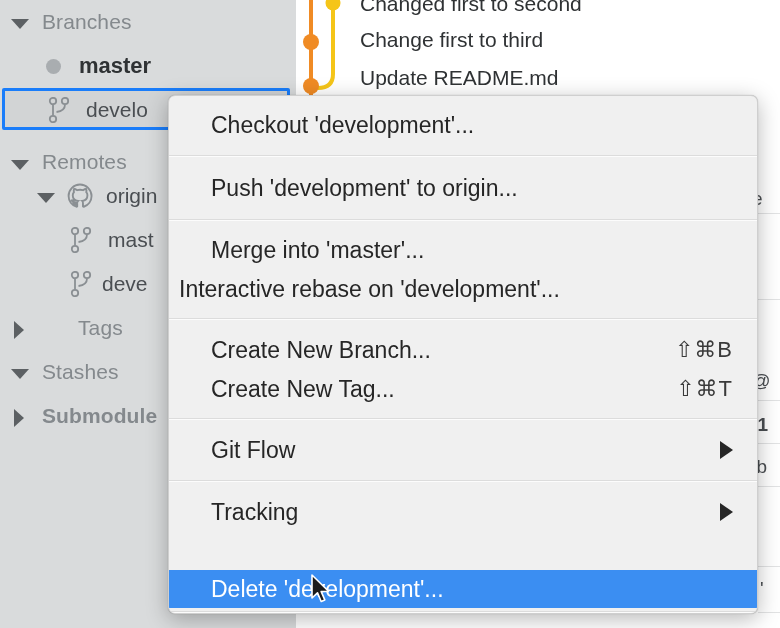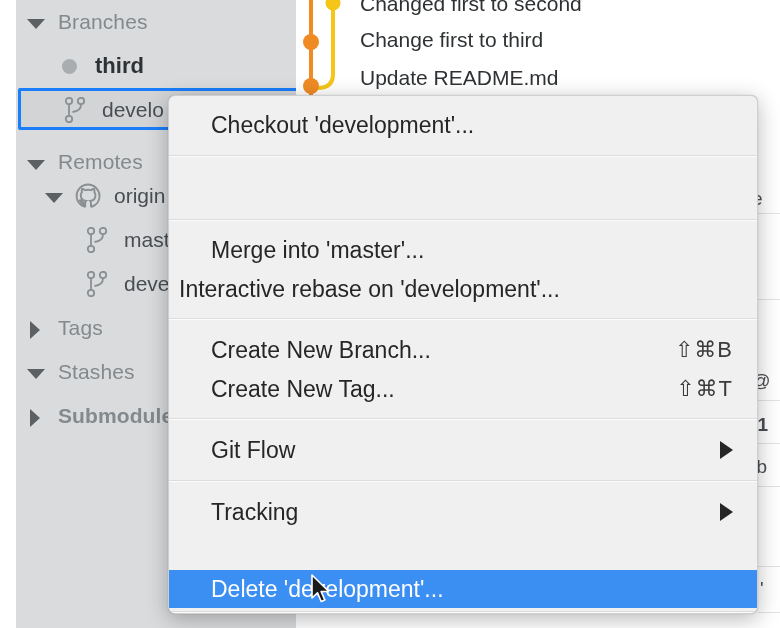--- a/index.html
+++ b/index.html
@@ -12,21 +12,21 @@
   }
   #app {
     position: relative;
     width: 780px; height: 628px;
     overflow: hidden;
   }
 
   
   .sidebar {
     position: absolute;
-    left: 16px; top: 0;
+    left: 0; top: 0;
     width: 296px; height: 628px;
     background: #d9dbdc;
     box-sizing: border-box;
   }
   .side-row {
     position: absolute;
     left: 0;
     width: 296px;
     height: 44px;
     display: flex;
@@ -202,21 +202,21 @@
   <div class="sidebar">
 
     <div class="side-row" style="top:0px;">
       <div class="disclosure open"></div>
       <span class="group-label" style="margin-left:12px;">Branches</span>
     </div>
 
     <div class="side-row" style="top:44px;">
       <div style="width:46px;flex:0 0 auto;"></div>
       <div class="bullet-dot"></div>
-      <span class="leaf-label bold" style="margin-left:18px;">third</span>
+      <span class="leaf-label bold" style="margin-left:18px;">master</span>
     </div>
 
     <div class="sel-box">
       <div class="sel-badge"></div>
     </div>
     <div class="side-row" style="top:88px;">
       <div style="width:48px;flex:0 0 auto;"></div>
       <div class="branch-glyph">
         <svg width="22" height="26" viewBox="0 0 22 26">
           <circle cx="5" cy="4" r="3.2" fill="none" stroke="#8a8f93" stroke-width="1.8"></circle>
@@ -227,21 +227,21 @@
         </svg>
       </div>
       <span class="leaf-label" style="margin-left:16px;">develo</span>
     </div>
 
     <div class="side-row" style="top:130px;align-items:flex-end;">
       <div class="disclosure open"></div>
       <span class="group-label" style="margin-left:12px;">Remotes</span>
     </div>
 
-    <div class="side-row" style="top:174px;">
+    <div class="side-row" style="top:174px;padding-left:8px;">
       <div style="width:18px;flex:0 0 auto;"></div>
       <div class="disclosure open"></div>
       <div class="gh-icon" style="margin-left:10px;">
         <svg width="28" height="28" viewBox="0 0 28 28">
           <path d="M14 2.5c-6.3 0-11.4 5.1-11.4 11.4 0 5 3.3 9.3 7.8 10.8.6.1.8-.25.8-.55v-2.1c-3.2.7-3.85-1.4-3.85-1.4-.5-1.3-1.25-1.65-1.25-1.65-1.05-.7.08-.7.08-.7 1.15.08 1.75 1.2 1.75 1.2 1.03 1.75 2.7 1.25 3.35.95.1-.75.4-1.25.73-1.53-2.55-.3-5.25-1.28-5.25-5.7 0-1.25.45-2.3 1.18-3.1-.12-.3-.52-1.5.1-3.1 0 0 .97-.3 3.17 1.18a10.9 10.9 0 015.78 0c2.2-1.48 3.16-1.18 3.16-1.18.63 1.6.23 2.8.12 3.1.73.8 1.17 1.85 1.17 3.1 0 4.43-2.7 5.4-5.27 5.68.42.36.79 1.06.79 2.14v3.17c0 .3.2.66.82.55 4.5-1.5 7.77-5.78 7.77-10.8C25.4 7.6 20.3 2.5 14 2.5z" fill="none" stroke="#8a8f93" stroke-width="1.9"></path>
         </svg>
       </div>
       <span class="leaf-label" style="margin-left:12px;">origin</span>
     </div>
 
@@ -263,24 +263,24 @@
       <div style="width:70px;flex:0 0 auto;"></div>
       <div class="branch-glyph">
         <svg width="22" height="26" viewBox="0 0 22 26">
           <circle cx="5" cy="4" r="3.2" fill="none" stroke="#8a8f93" stroke-width="1.8"></circle>
           <circle cx="5" cy="22" r="3.2" fill="none" stroke="#8a8f93" stroke-width="1.8"></circle>
           <circle cx="17" cy="4" r="3.2" fill="none" stroke="#8a8f93" stroke-width="1.8"></circle>
           <path d="M5 7.5 L5 18.5" stroke="#8a8f93" stroke-width="1.8" fill="none"></path>
           <path d="M17 7.5 Q17 14 8.5 15" stroke="#8a8f93" stroke-width="1.8" fill="none"></path>
         </svg>
       </div>
-      <span class="leaf-label" style="margin-left:16px;">deve</span>
-    </div>
-
-    <div class="side-row" style="top:306px;">
+      <span class="leaf-label" style="margin-left:10px;">deve</span>
+    </div>
+
+    <div class="side-row" style="top:306px;gap:36px;">
       <div class="disclosure closed"></div>
       <span class="group-label" style="margin-left:12px;">Tags</span>
     </div>
 
     <div class="side-row" style="top:350px;">
       <div class="disclosure open"></div>
       <span class="group-label" style="margin-left:12px;">Stashes</span>
     </div>
 
     <div class="side-row" style="top:394px;">
@@ -321,20 +321,23 @@
   <div class="right-frag" style="left:760px;top:578px;">'</div>
 
   <div class="menu">
 
     <div class="menu-item" style="top:10px;">
       <span class="mi-label">Checkout 'development'...</span>
     </div>
 
     <div class="menu-sep" style="top:59px;"></div>
 
+    <div class="menu-item" style="top:73px;">
+      <span class="mi-label">Push 'development' to origin...</span>
+    </div>
 
     <div class="menu-sep" style="top:123px;"></div>
 
     <div class="menu-item" style="top:135px;">
       <span class="mi-label">Merge into 'master'...</span>
     </div>
     <div class="menu-item" style="top:174px;padding-left:10px;">
       <span class="mi-label">Interactive rebase on 'development'...</span>
     </div>
 

